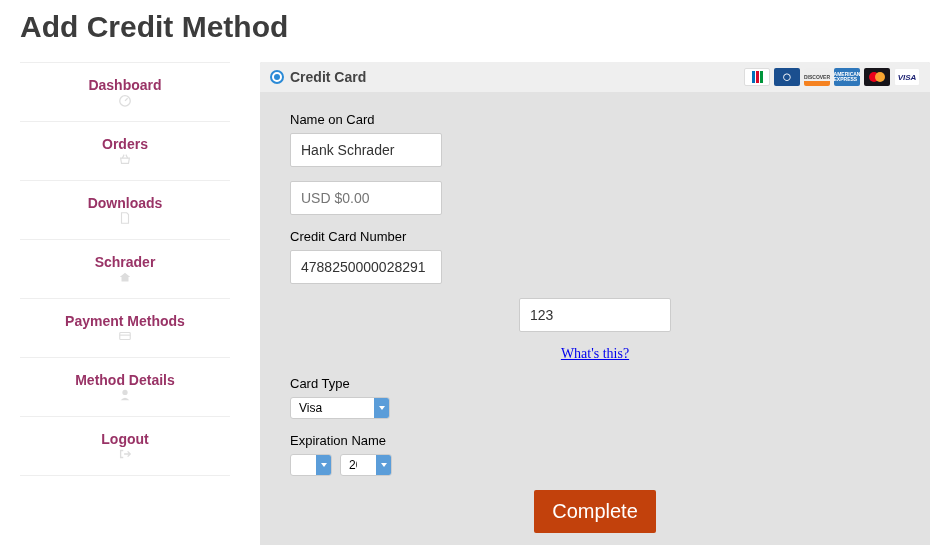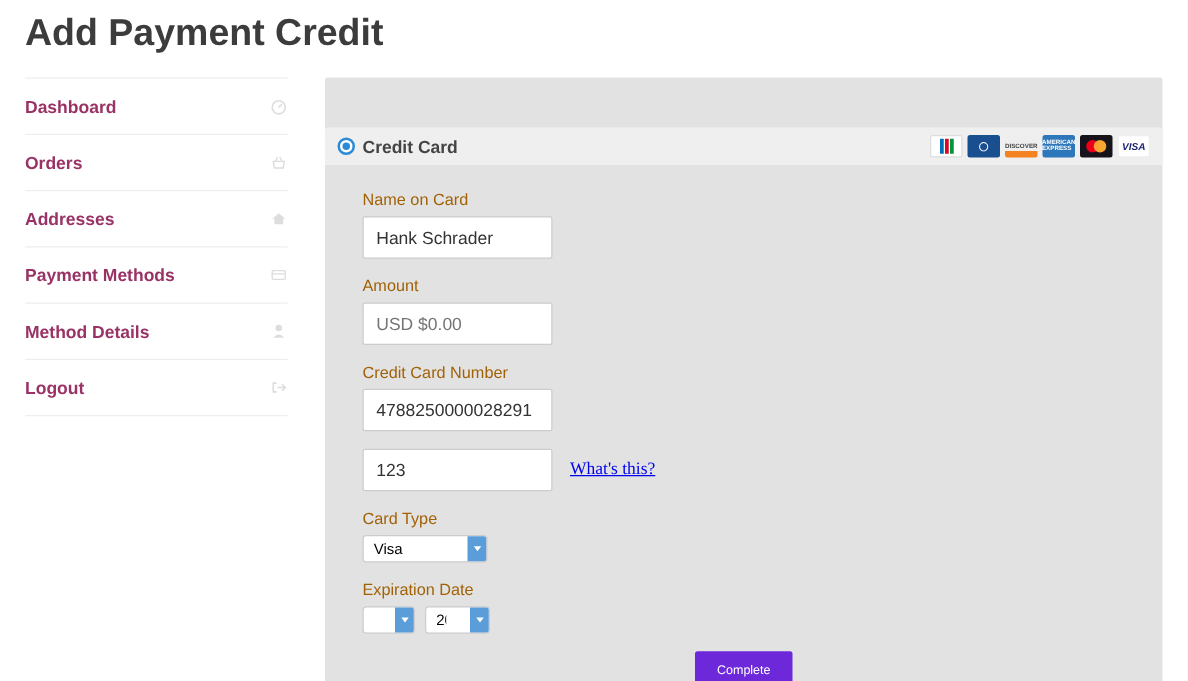--- a/index.html
+++ b/index.html
@@ -28,20 +28,21 @@
       width: 210px;
       flex-shrink: 0;
     }
     .sidebar-item {
       display: flex;
       justify-content: space-between;
       align-items: center;
       padding: 14px 0;
       border-bottom: 1px solid #eee;
       cursor: pointer;
+      flex-direction: column;
     }
     .sidebar-item:first-child {
       border-top: 1px solid #eee;
     }
     .sidebar-label {
       color: #993366;
       font-weight: 600;
       font-size: 14px;
     }
     .sidebar-icon {
@@ -58,21 +59,20 @@
       background: #e2e2e2;
       border-radius: 2px;
     }
     .main-header {
       background: #efefef;
       padding: 6px 10px;
       display: flex;
       justify-content: space-between;
       align-items: center;
       border-radius: 2px 2px 0 0;
-      margin-top: 40px;
     }
     .radio-wrap {
       display: flex;
       align-items: center;
       gap: 6px;
     }
     .radio {
       width: 14px;
       height: 14px;
       border-radius: 50%;
@@ -121,40 +121,41 @@
     .brand.visa { background: #fff; color: #1a1f71; font-size:8px; font-style:italic; border:1px solid #eee;}
     .form {
       padding: 20px 30px 20px 30px;
     }
     .field {
       margin-bottom: 14px;
     }
     .field-label {
       display: block;
       font-size: 13px;
-      color: #a16207;
+      color: #000000;
       margin-bottom: 6px;
     }
     .text-input {
       width: 152px;
       padding: 8px 10px;
       font-size: 14px;
       border: 1px solid #ccc;
       border-radius: 2px;
       background: #fff;
       color: #333;
     }
     .text-input[disabled] {
       background: #ffffff;
       color: #888;
     }
     .cvc-row {
       display: flex;
       align-items: center;
       gap: 14px;
+      flex-direction: column;
     }
     .link {
       color: #0000ee;
       text-decoration: underline;
       font-size: 14px;
       font-family: "Times New Roman", serif;
       cursor: pointer;
     }
     .select {
       padding: 2px 4px;
@@ -195,34 +196,34 @@
     .select.month { width: 42px; padding-right: 18px;}
     .select.year { width: 52px; padding-right: 18px;}
     .exp-row { display: flex; gap: 8px; }
     .button-row {
       display: flex;
       gap: 10px;
       justify-content: center;
       margin-top: 10px;
     }
     .btn {
-      background: #6d28d9;
+      background: #c2410c;
       color: #fff;
       border: none;
       padding: 10px 18px;
-      font-size: 10px;
+      font-size: 20px;
       border-radius: 2px;
       cursor: pointer;
     }
   </style>
 </head>
 <body>
 
 <div class="container">
-  <h1>Add Payment Credit</h1>
+  <h1>Add Credit Method</h1>
 
   <div class="layout">
     <nav class="sidebar">
       <div class="sidebar-item">
         <span class="sidebar-label">Dashboard</span>
         <span class="sidebar-icon">
           <svg viewBox="0 0 16 16" width="14" height="14" fill="#ddd">
               <circle cx="8" cy="9" r="6" fill="none" stroke="#ddd" stroke-width="1.5"></circle>
               <line x1="8" y1="9" x2="11" y2="6" stroke="#ddd" stroke-width="1.5"></line>
             </svg>
@@ -231,21 +232,29 @@
       <div class="sidebar-item">
         <span class="sidebar-label">Orders</span>
         <span class="sidebar-icon">
           <svg viewBox="0 0 16 16" width="14" height="14" fill="none" stroke="#ddd" stroke-width="1.3">
               <path d="M3 7 h10 l-1 6 h-8 z"></path>
               <path d="M5 7 l2-4 M11 7 l-2-4"></path>
             </svg>
         </span>
       </div>
       <div class="sidebar-item">
-        <span class="sidebar-label">Addresses</span>
+        <span class="sidebar-label">Downloads</span>
+        <span class="sidebar-icon">
+          <svg viewBox="0 0 16 16" width="14" height="14" fill="none" stroke="#ddd" stroke-width="1.3">
+              <path d="M4 2 h6 l2 2 v10 h-8 z"></path>
+            </svg>
+        </span>
+      </div>
+      <div class="sidebar-item">
+        <span class="sidebar-label">Schrader</span>
         <span class="sidebar-icon">
           <svg viewBox="0 0 16 16" width="14" height="14" fill="#ddd">
               <path d="M8 3 l6 5 h-2 v5 h-8 v-5 h-2 z"></path>
             </svg>
         </span>
       </div>
       <div class="sidebar-item">
         <span class="sidebar-label">Payment Methods</span>
         <span class="sidebar-icon">
           <svg viewBox="0 0 16 16" width="14" height="14" fill="none" stroke="#ddd" stroke-width="1.3">
@@ -297,21 +306,20 @@
         </div>
       </div>
 
       <div class="form">
         <div class="field">
           <label class="field-label">Name on Card</label>
           <input type="text" class="text-input" value="Hank Schrader" style="">
         </div>
 
         <div class="field">
-          <label class="field-label">Amount</label>
           <input type="text" class="text-input" disabled="" placeholder="USD $0.00" style="">
         </div>
 
         <div class="field">
           <label class="field-label">Credit Card Number</label>
           <input type="text" class="text-input" value="4788250000028291" style="">
         </div>
 
         <div class="field">
           <div class="cvc-row">
@@ -323,21 +331,21 @@
         <div class="field">
           <label class="field-label">Card Type</label>
           <span class="select-arrow-wrap">
             <select class="select card-type">
               <option>Visa</option>
             </select>
           </span>
         </div>
 
         <div class="field">
-          <label class="field-label">Expiration Date</label>
+          <label class="field-label">Expiration Name</label>
           <div class="exp-row">
             <span class="select-arrow-wrap">
               <select class="select month">
                 <option>01</option>
               </select>
             </span>
             <span class="select-arrow-wrap">
               <select class="select year">
                 <option>2018</option>
               </select>

